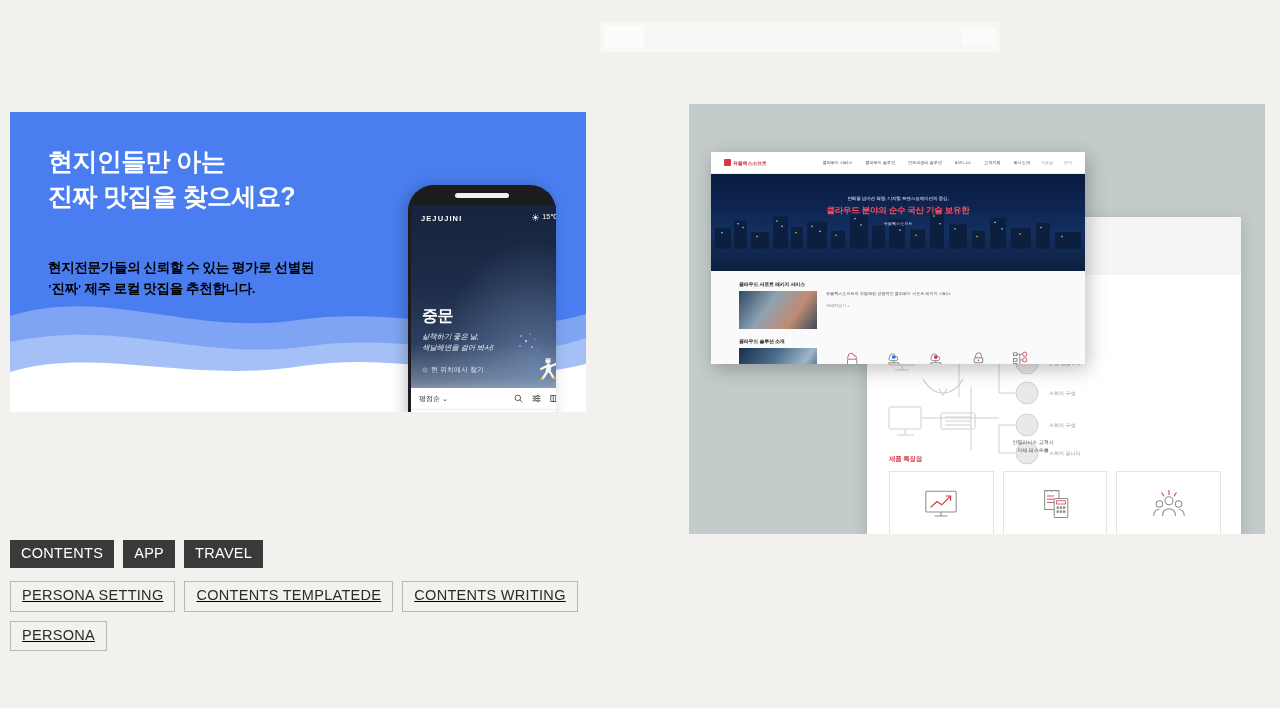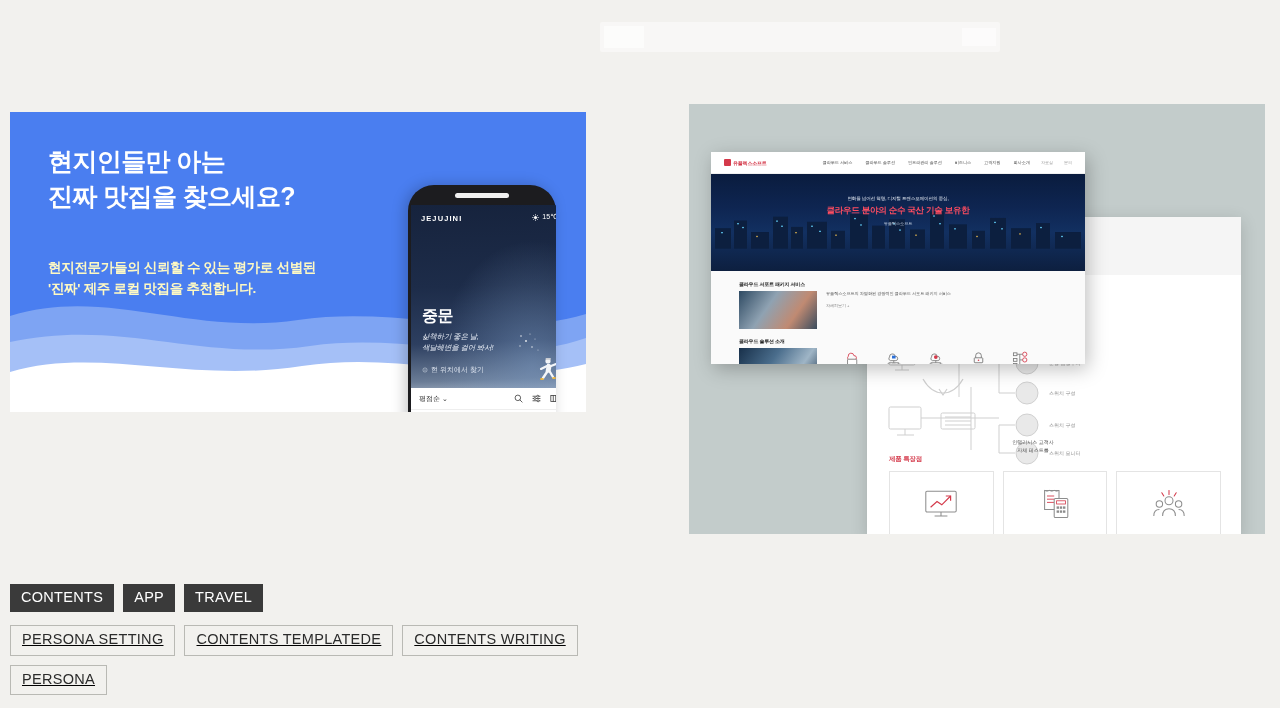--- a/index.html
+++ b/index.html
@@ -37,22 +37,22 @@
     background: #4a7ef0; overflow: hidden;
   }
   .promo .waves { position: absolute; left: 0; bottom: 0; width: 100%; height: 132px; }
   .promo-head {
     position: absolute; left: 38px; top: 32px;
     color: #ffffff; font-weight: bold; font-size: 25px; line-height: 1.38;
     letter-spacing: -0.6px; white-space: pre-line; z-index: 3;
   }
   .promo-sub {
     position: absolute; left: 38px; top: 146px;
-    color: #fef9c3; font-weight: bold; font-size: 13.5px; line-height: 1.55;
-    letter-spacing: -0.3px; white-space: pre-line; z-index: 3;
+    color: #000000; font-weight: bold; font-size: 13.5px; line-height: 1.55;
+    letter-spacing: -0.3px; white-space: pre-line; z-index: 3; font-family: Liberation Serif, serif;
   }
   
   .diver { position: absolute; left: 82px; top: 292px; width: 70px; height: 104px; z-index: 4; }
 
   
   .phone {
     position: absolute; left: 398px; top: 38px; width: 148px; height: 268px;
     background: #1c1c1f; border-radius: 26px 26px 0 0;
     box-shadow: -3px 0 14px rgba(0,0,0,0.22); z-index: 5; overflow: hidden;
     padding: 20px 6px 0 3px;
@@ -203,21 +203,21 @@
     background: #3a3a3a; color: #fff; font-size: 14.5px;
     padding: 5px 11px 6px 11px; letter-spacing: 0.3px; white-space: nowrap; line-height: 1.2;
   }
   .tag-skill {
     background: transparent; color: #2b2b2b; font-size: 14.5px;
     border: 1px solid #b9b9b4; padding: 5px 11px 6px 11px;
     letter-spacing: 0.3px; white-space: nowrap; line-height: 1.2;
   }
   .tag-left  { position: absolute; left: 10px;  top: 540px; width: 660px; }
   .tag-right { position: absolute; left: 689px; top: 540px; width: 560px; }
-  .tag-block { display: flex; flex-wrap: wrap; gap: 9px; margin-top: 44px; }
+  .tag-block { display: flex; flex-wrap: wrap; gap: 9px; }
   .tag-block + .tag-block { margin-top: 13px; text-decoration: underline; }
 </style>
 </head>
 <body>
 
 <div class="page">
 
   <div class="ghost-strip">
     <div class="g-box"></div>
     <div class="g-box2"></div>

